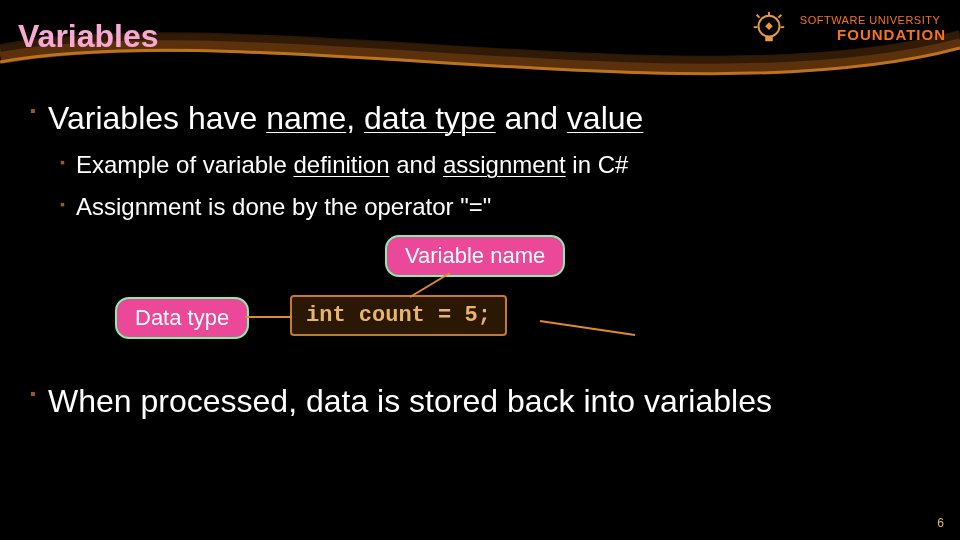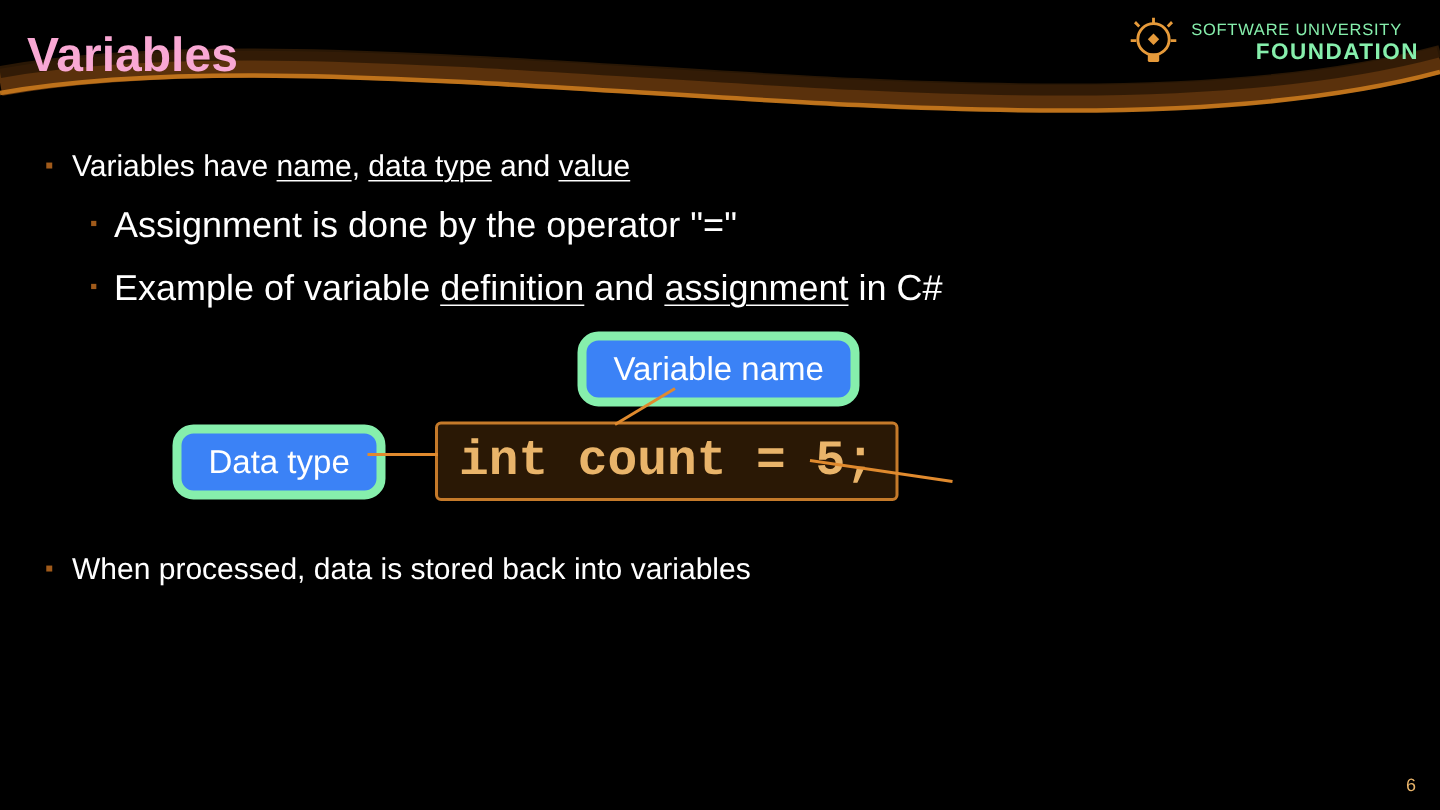--- a/index.html
+++ b/index.html
@@ -30,33 +30,34 @@
     display: flex;
     align-items: center;
     gap: 6px;
     z-index: 2;
   }
   .logo-bulb {
     width: 38px; height: 38px;
     position: relative;
   }
   .logo-text {
-    color: #86efac;
+    color: #f97316;
     line-height: 1.05;
+    text-align: center;
   }
   .logo-line1 { font-size: 11px; letter-spacing: 0.5px; font-weight: 400; }
   .logo-line2 { font-size: 15px; letter-spacing: 1px; font-weight: 700; padding-left: 43px; }
   .content {
     position: absolute;
     top: 100px; left: 30px; right: 30px;
     z-index: 2;
   }
   ul { list-style: none; }
   li.b1 {
-    font-size: 20px;
+    font-size: 32px;
     color: #fff;
     margin-bottom: 14px;
     padding-left: 18px;
     position: relative;
   }
   li.b1::before {
     content: "▪";
     position: absolute;
     left: 0; top: 2px;
     color: #A05A1A;
@@ -78,40 +79,40 @@
   }
   .u { text-decoration: underline; text-decoration-thickness: 1px; text-underline-offset: 3px; }
   .diagram {
     position: relative;
     width: 820px;
     height: 140px;
     margin: 10px 0 6px 40px;
   }
   .callout {
     position: absolute;
-    background: #3b82f6;
-    border: 6px solid #86efac;
+    background: #ec4899;
+    border: 2px solid #86efac;
     border-radius: 14px;
     padding: 6px 18px;
     font-size: 22px;
     color: #fff;
     white-space: nowrap;
   }
   .co-name   { left: 315px; top: 0px; }
   .co-type   { left: 45px;  top: 62px; }
   .co-value  { left: 565px; top: 84px; }
   .code-box {
     position: absolute;
     left: 220px; top: 60px;
     background: #2A1805;
     border: 2px solid #C57A2A;
     border-radius: 4px;
     padding: 6px 14px;
     font-family: "Consolas", "Courier New", monospace;
-    font-size: 33px;
+    font-size: 22px;
     font-weight: 700;
     color: #E9B46A;
     white-space: pre;
   }
   .connector {
     position: absolute;
     stroke: #E08A2E;
     stroke-width: 2;
     fill: none;
   }
@@ -147,24 +148,24 @@
     <div class="logo-line2">FOUNDATION</div>
   </div>
 </div>
 
 <div class="content">
   <ul>
     <li class="b1">
       <span>Variables have </span><span class="u">name</span><span>, </span><span class="u">data type</span><span> and </span><span class="u">value</span>
     </li>
     <ul>
-      <li class="b2">Assignment is done by the operator "="</li>
       <li class="b2">
         <span>Example of variable </span><span class="u">definition</span><span> and </span><span class="u">assignment</span><span> in C#</span>
       </li>
+      <li class="b2">Assignment is done by the operator "="</li>
     </ul>
 
     <div class="diagram">
       <div class="callout co-name">Variable name</div>
       <div class="callout co-type">Data type</div>
       <div class="code-box">int count = 5;</div>
 
       <svg width="820" height="140" style="position:absolute;left:0;top:0;">
         <line class="connector" x1="380" y1="38" x2="340" y2="62"></line>
         <line class="connector" x1="175" y1="82" x2="222" y2="82"></line>

